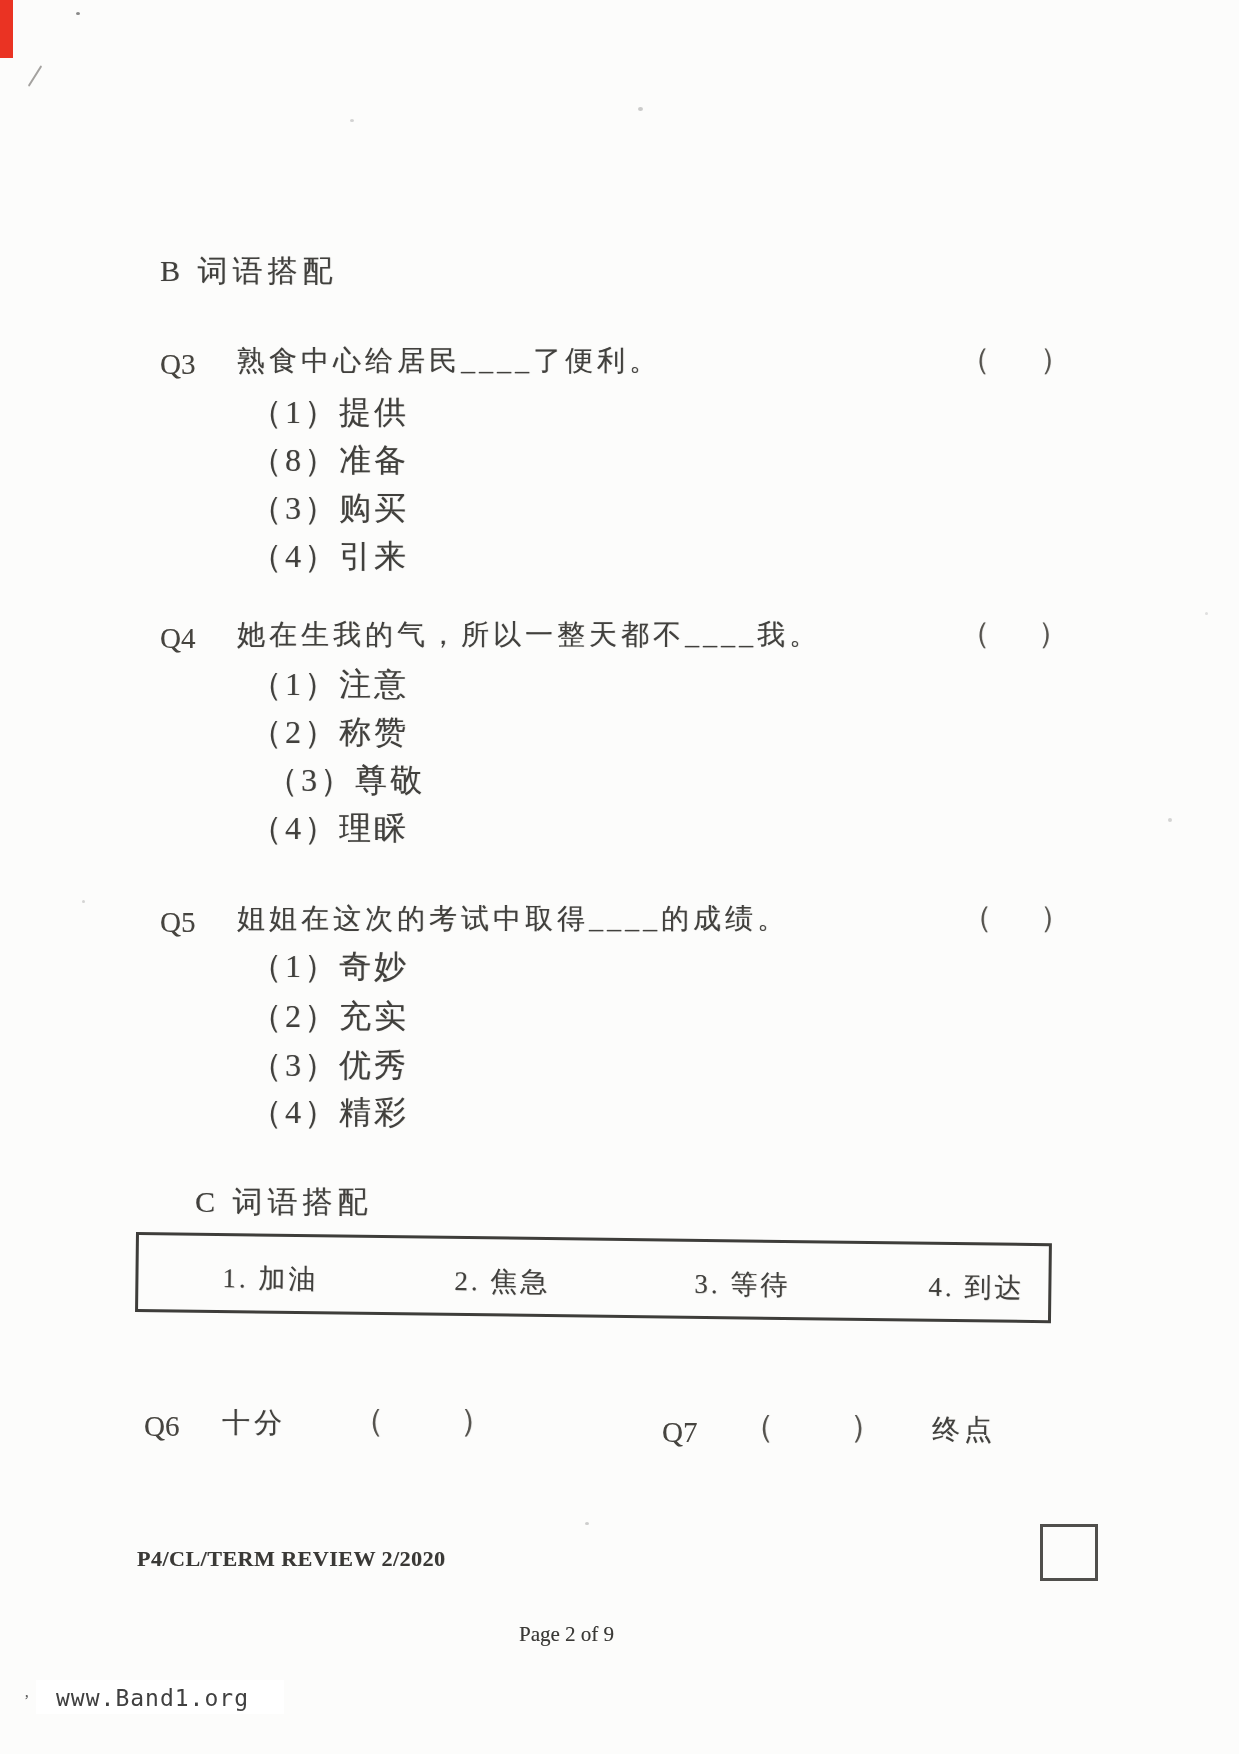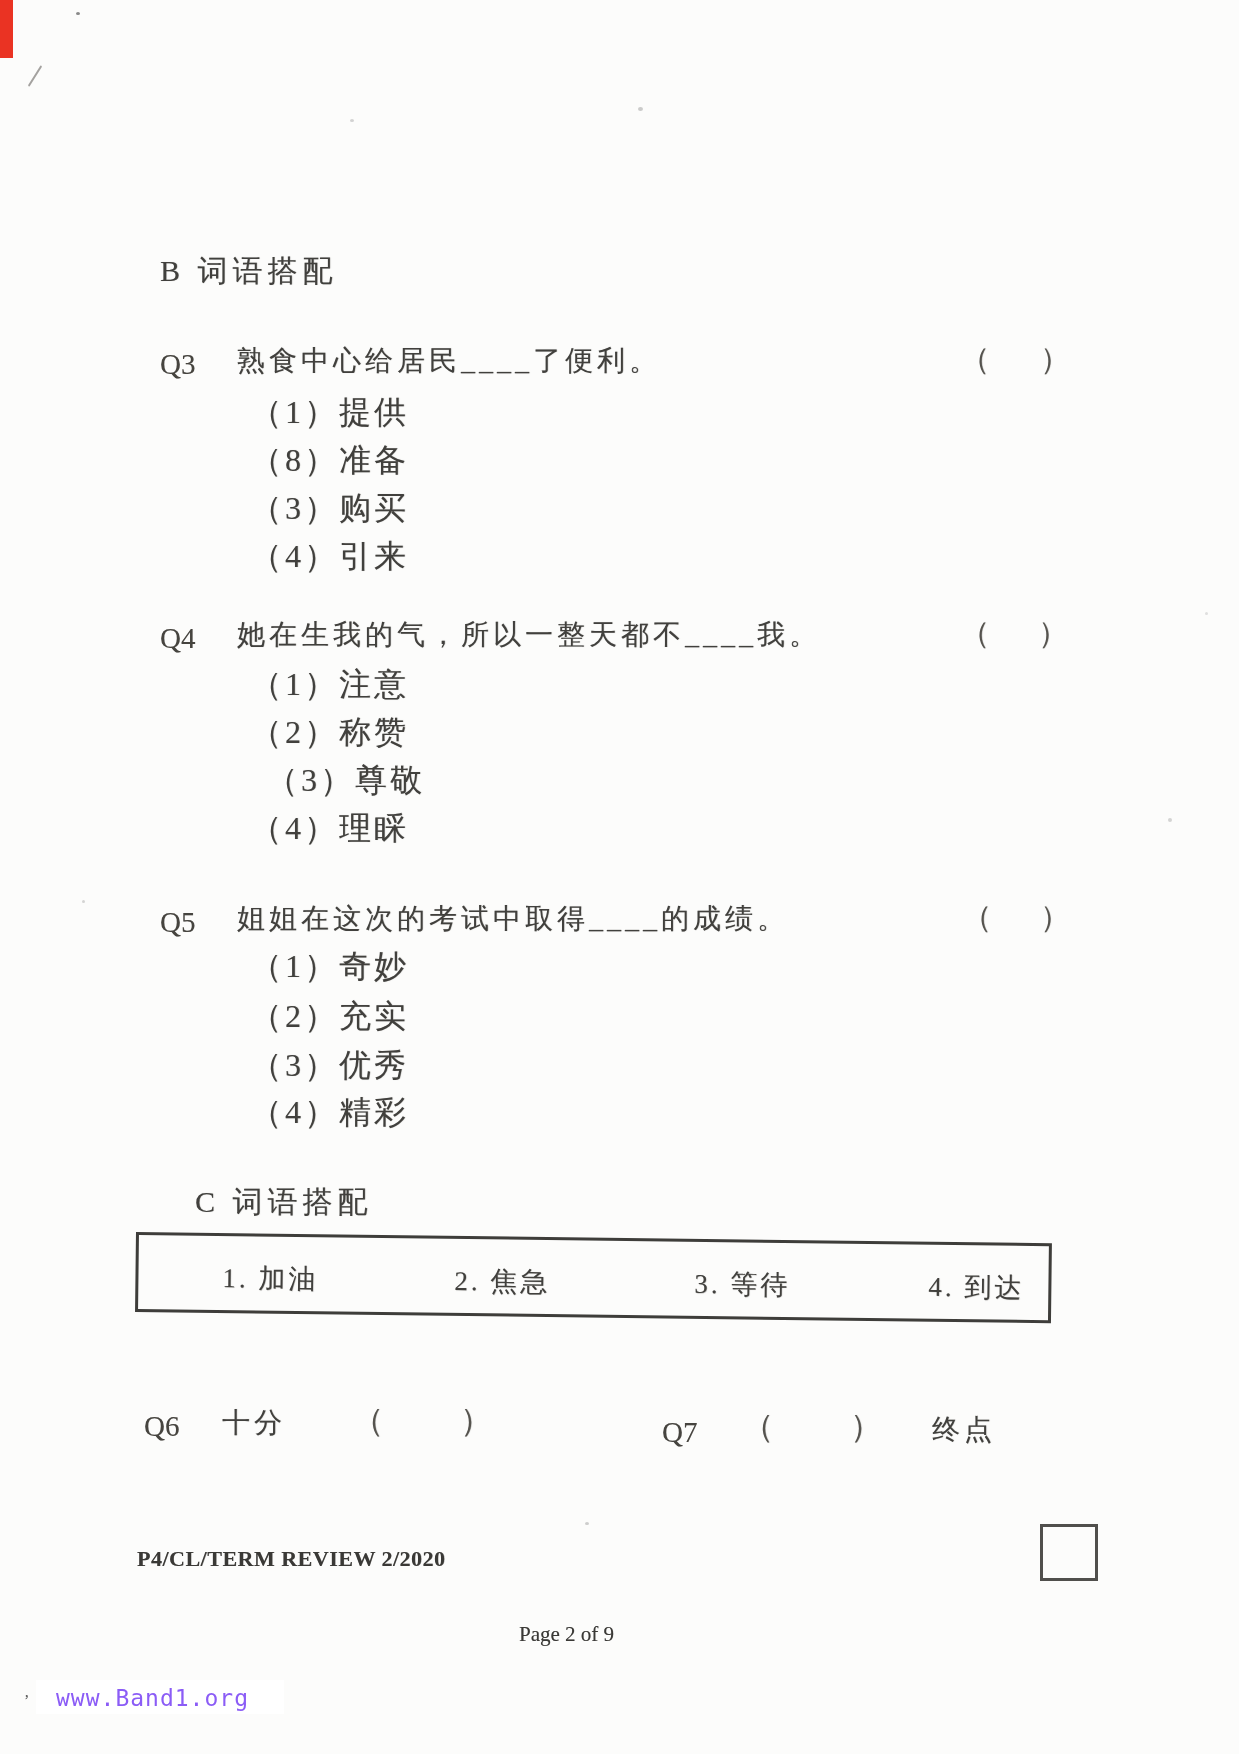--- a/index.html
+++ b/index.html
@@ -42,21 +42,21 @@
     text-shadow:0.3px 0.3px 0.6px rgba(80,78,75,0.5);}
   .footer-page{font-size:21px;color:#3a3936;text-shadow:0.3px 0.3px 0.6px rgba(80,78,75,0.5);}
   .answer-square{
     position:absolute;left:1040px;top:1524px;width:58px;height:57px;
     border:3px solid #504f4c;box-sizing:border-box;
   }
   .wm-band{position:absolute;left:36px;top:1680px;width:248px;height:34px;background:#ffffff;}
   .wm-text{
     position:absolute;left:56px;top:1685px;
     font-family:"DejaVu Sans Mono", monospace;
-    font-size:23px;color:#8b5cf6;letter-spacing:1px;
+    font-size:23px;color:#404040;letter-spacing:1px;
   }
   .wm-dot{position:absolute;left:24px;top:1692px;font-size:16px;color:#555;}
 </style>
 </head>
 <body>
 
 <div class="page">
 
   <div class="red-mark" id="redmark" style="background: rgb(234, 51, 35);"></div>
   <div class="pencil"></div>

